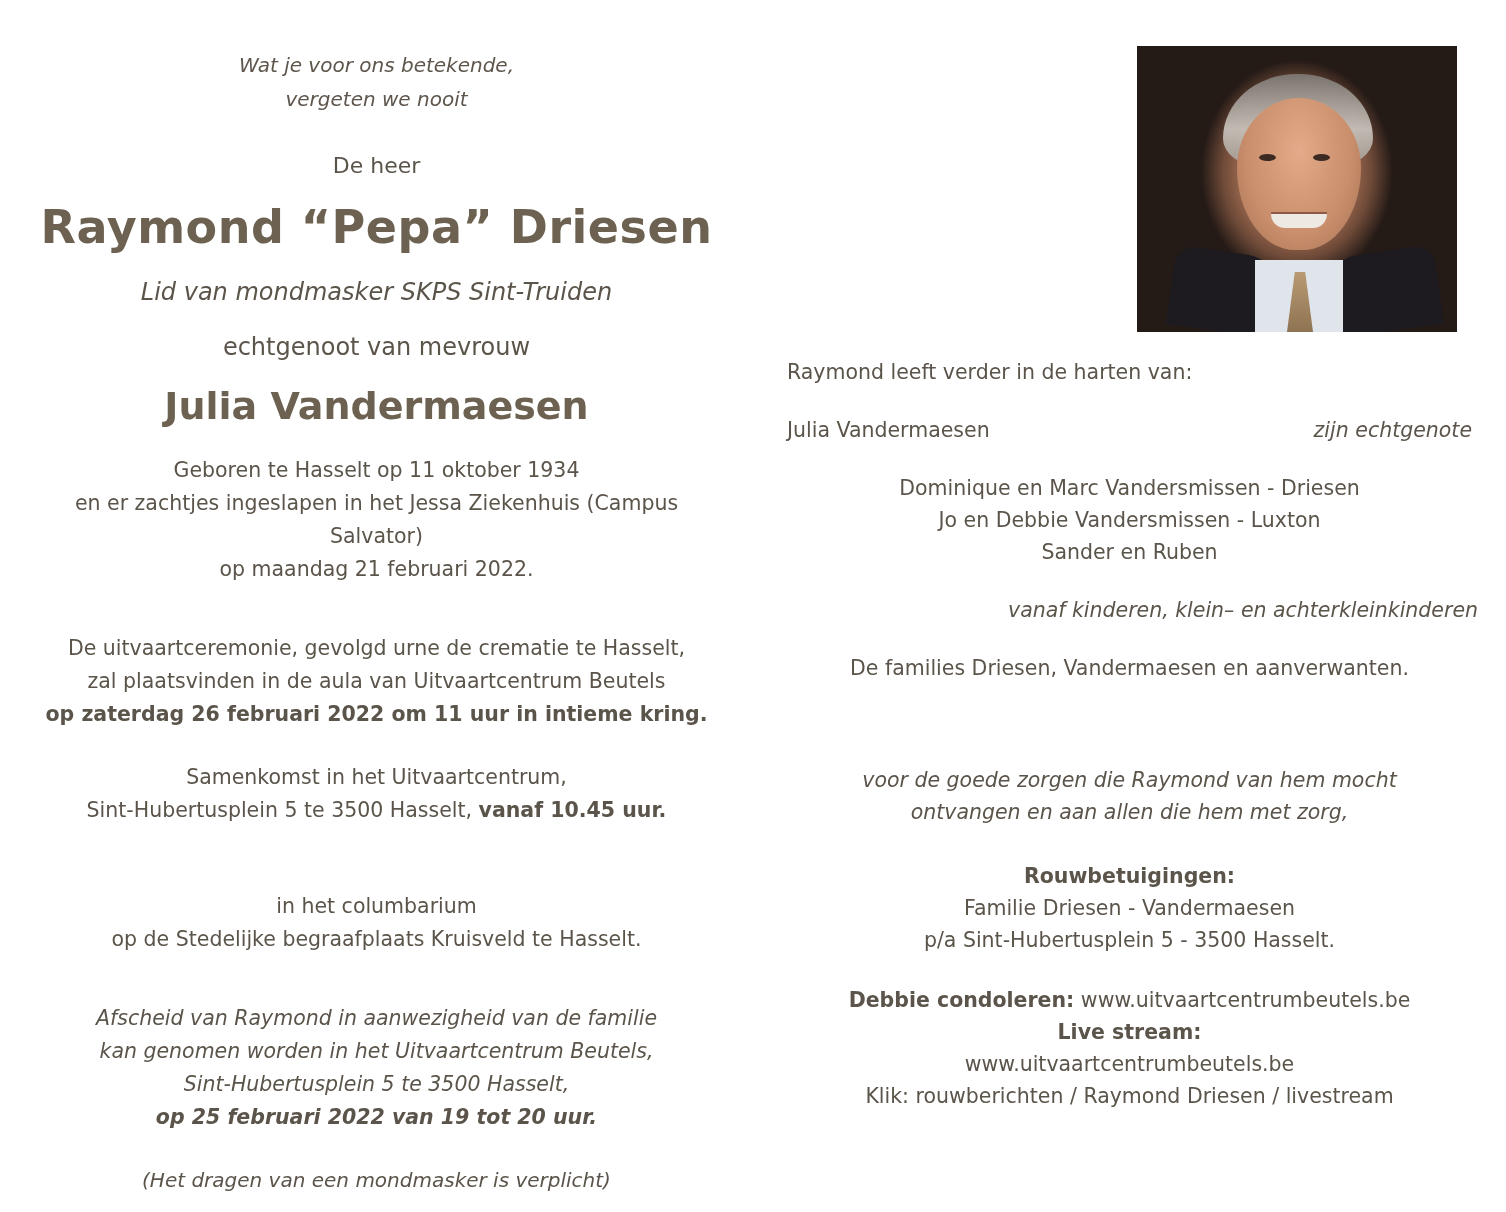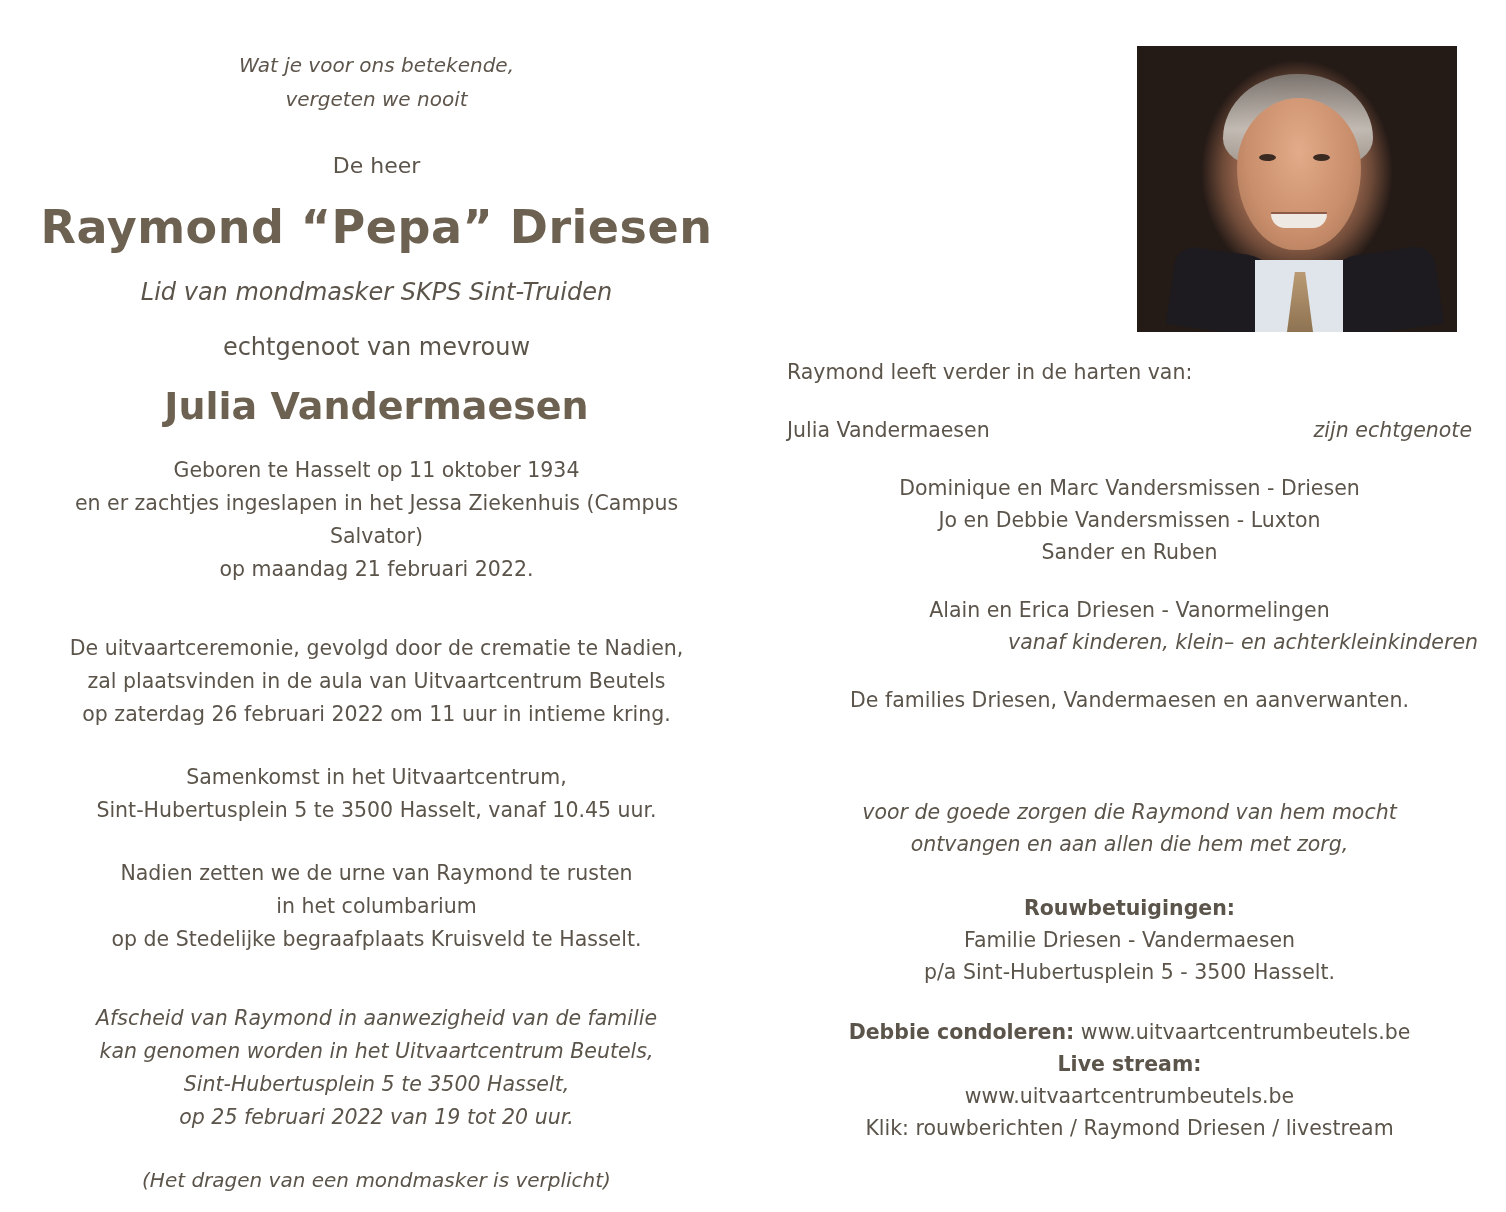--- a/index.html
+++ b/index.html
@@ -164,21 +164,21 @@
     line-height: 52px;
     margin: 0 0 22px 0;
     color: #6d6251;
   }
   .block {
     font-size: 20.5px;
     line-height: 33px;
     margin: 0 0 30px 0;
   }
   .block.big-gap { margin-bottom: 46px; }
-  .block b, .strong { font-weight: normal; }
+  .block b, .strong { font-weight: bold; }
   .italic { font-style: italic; }
   .note {
     font-size: 20px;
     line-height: 32px;
     font-style: italic;
     margin: 0;
   }
 
   .r-intro {
     font-size: 20.5px;
@@ -249,32 +249,32 @@
 
     <h2 class="name-spouse">Julia Vandermaesen</h2>
 
     <p class="block big-gap">
       <span>Geboren te Hasselt op 11 oktober 1934</span><br>
       <span>en er zachtjes ingeslapen in het Jessa Ziekenhuis (Campus Salvator)</span><br>
       <span>op maandag 21 februari 2022.</span>
     </p>
 
     <p class="block">
-      <span>De uitvaartceremonie, gevolgd door de crematie te Nadien,</span><br>
+      <span>De uitvaartceremonie, gevolgd urne de crematie te Hasselt,</span><br>
       <span>zal plaatsvinden in de aula van Uitvaartcentrum Beutels</span><br>
       <span class="strong">op zaterdag 26 februari 2022 om 11 uur in intieme kring.</span>
     </p>
 
     <p class="block">
       <span>Samenkomst in het Uitvaartcentrum,</span><br>
       <span>Sint-Hubertusplein 5 te 3500 Hasselt, </span><span class="strong">vanaf 10.45 uur.</span>
     </p>
 
     <p class="block big-gap">
-      <span>Nadien zetten we de urne van Raymond te rusten</span><br>
+      <br>
       <span>in het columbarium</span><br>
       <span>op de Stedelijke begraafplaats Kruisveld te Hasselt.</span>
     </p>
 
     <p class="block italic">
       <span>Afscheid van Raymond in aanwezigheid van de familie</span><br>
       <span>kan genomen worden in het Uitvaartcentrum Beutels,</span><br>
       <span>Sint-Hubertusplein 5 te 3500 Hasselt,</span><br>
       <span class="strong">op 25 februari 2022 van 19 tot 20 uur.</span>
     </p>
@@ -303,21 +303,20 @@
       <span class="right">zijn echtgenote</span>
     </div>
 
     <div class="r-block">
       <div>Dominique en Marc Vandersmissen - Driesen</div>
       <div>Jo en Debbie Vandersmissen - Luxton</div>
       <div>Sander en Ruben</div>
     </div>
 
     <div class="r-block">
-      <div>Alain en Erica Driesen - Vanormelingen</div>
       <div class="italic" style="text-align:right; padding-right:4px;">vanaf kinderen, klein– en achterkleinkinderen</div>
     </div>
 
     <div class="r-block">De families Driesen, Vandermaesen en aanverwanten.</div>
 
     <p class="r-thanks">
       <br>
       <span>voor de goede zorgen die Raymond van hem mocht</span><br>
       <span>ontvangen en aan allen die hem met zorg,</span><br>
     </p>

